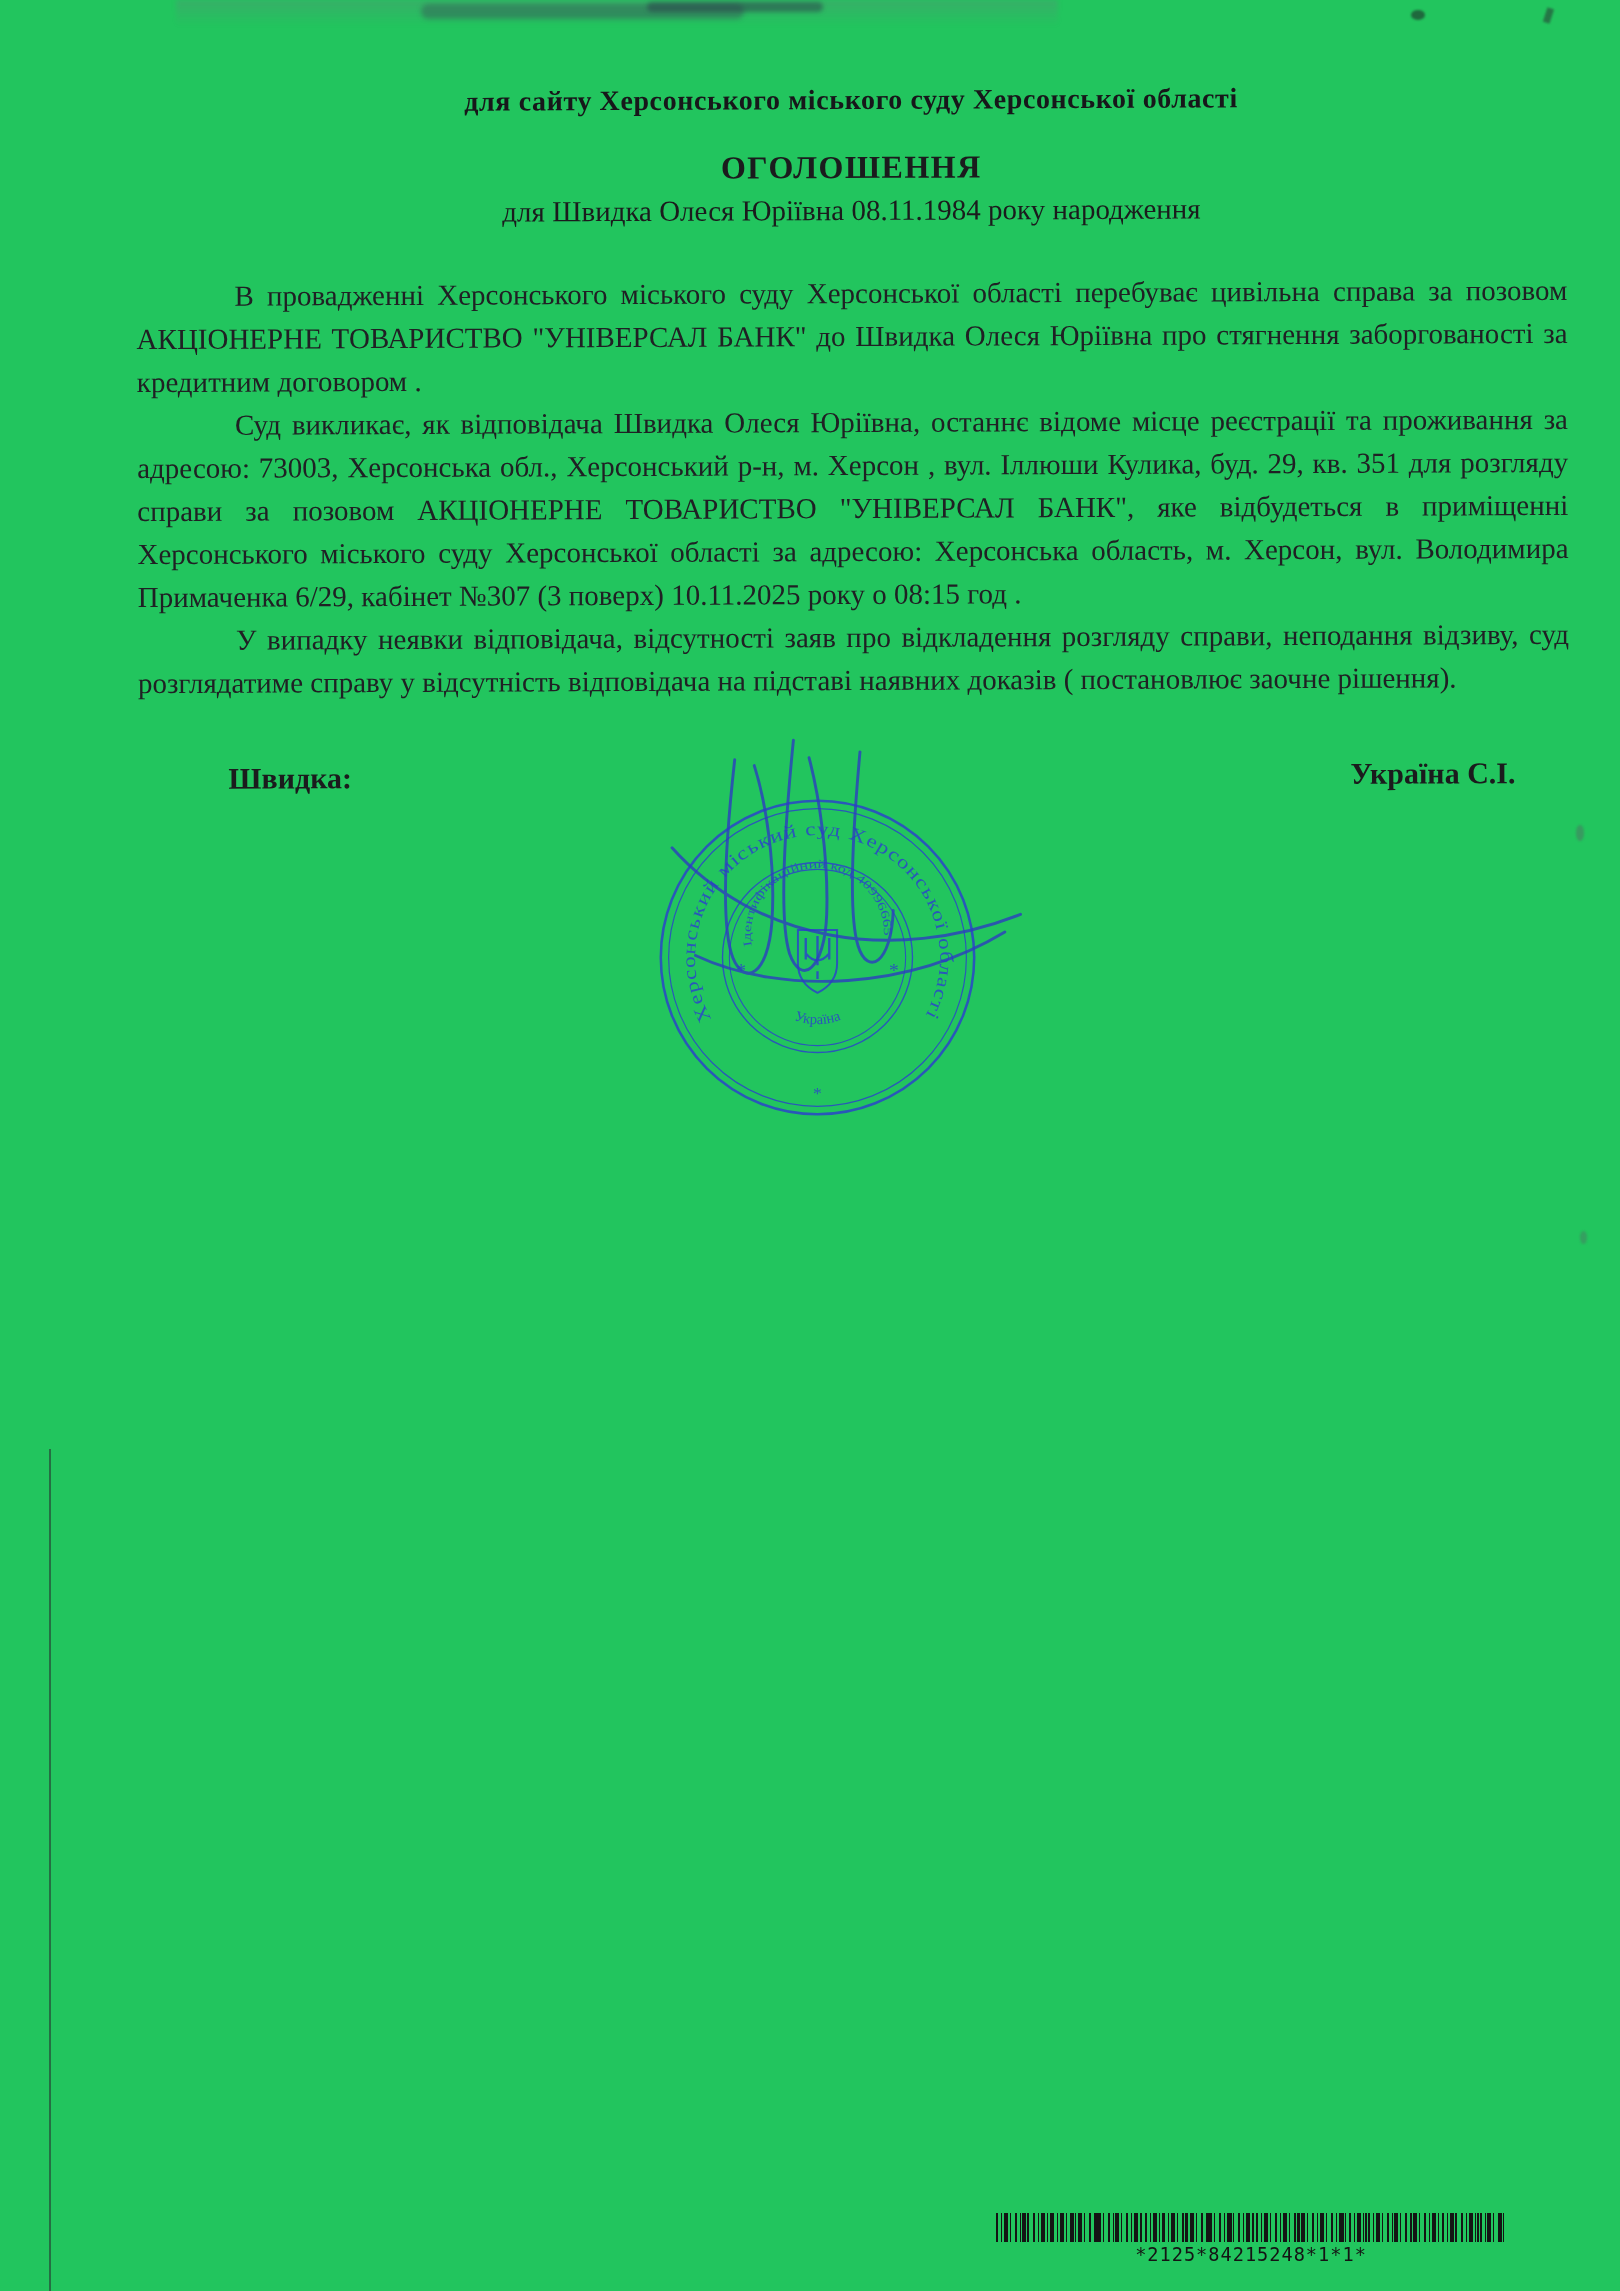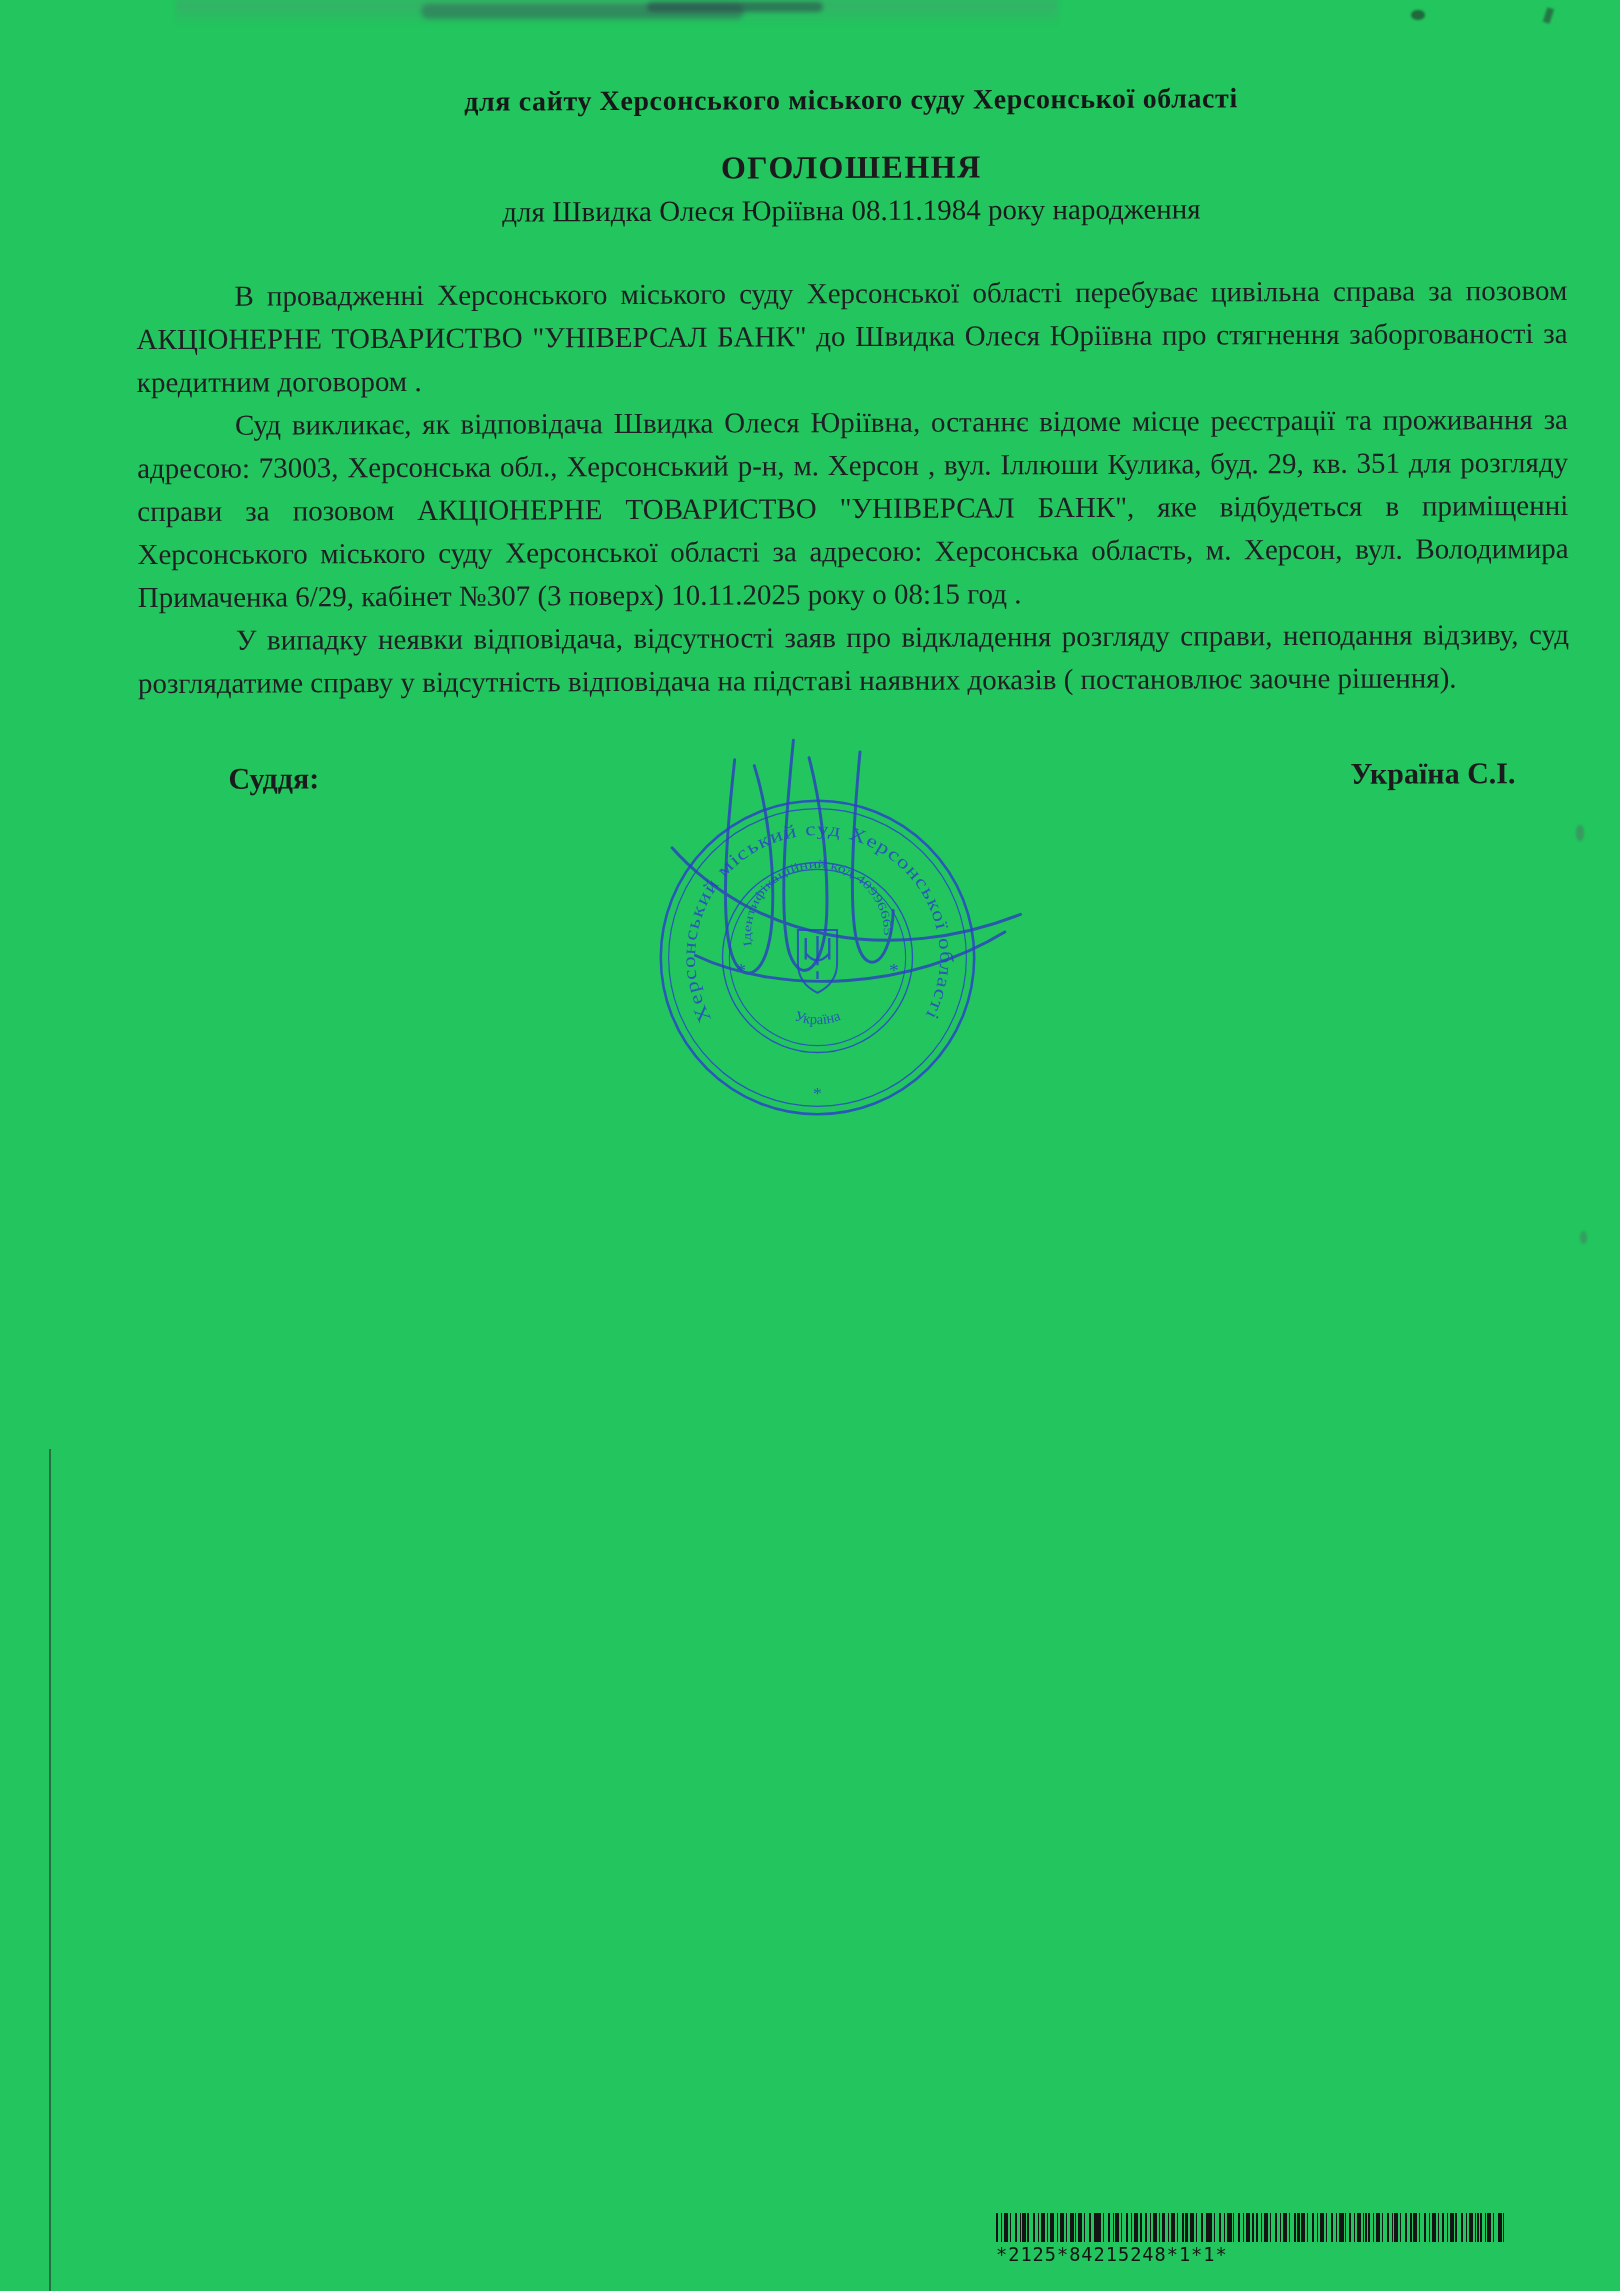--- a/index.html
+++ b/index.html
@@ -65,21 +65,21 @@
   .stamp-svg {
     position:absolute; left:651px; top:791px;
     width:333px; height:333px; opacity:.88;
   }
   .signature-svg {
     position:absolute; left:578px; top:701px;
     width:470px; height:323px; opacity:.8;
   }
 
   
-  .barcode-block { position:absolute; left:996px; top:2213px; width:510px; text-align:left; }
+  .barcode-block { position:absolute; left:996px; top:2213px; width:510px; text-align:center; }
   .barcode {
     width:510px; height:29px; margin:0 auto;
     background-image:
       repeating-linear-gradient(90deg,
         #141414 0 2px,  transparent 2px 4.9px,
         #141414 4.9px 5.9px, transparent 5.9px 7.8px,
         #141414 7.8px 11.8px, transparent 11.8px 13.7px,
         #141414 13.7px 14.7px, transparent 14.7px 18.6px),
       repeating-linear-gradient(90deg,
         transparent 0 8.8px, #141414 8.8px 10.8px, transparent 10.8px 22.5px);
@@ -107,21 +107,21 @@
   <div class="content">
     <p class="header-line">для сайту Херсонського міського суду Херсонської області</p>
     <h1 class="title">ОГОЛОШЕННЯ</h1>
     <p class="subtitle">для Швидка Олеся Юріївна 08.11.1984 року народження</p>
 
     <p class="para">В провадженні Херсонського міського суду Херсонської області перебуває цивільна справа за позовом АКЦІОНЕРНЕ ТОВАРИСТВО "УНІВЕРСАЛ БАНК" до Швидка Олеся Юріївна про стягнення заборгованості за  кредитним договором .</p>
     <p class="para">Суд викликає, як відповідача Швидка Олеся Юріївна, останнє відоме місце реєстрації та проживання за адресою: 73003, Херсонська обл., Херсонський р-н, м. Херсон , вул. Іллюши Кулика, буд. 29, кв. 351   для розгляду справи за позовом АКЦІОНЕРНЕ ТОВАРИСТВО "УНІВЕРСАЛ БАНК", яке відбудеться в приміщенні Херсонського міського суду Херсонської області за адресою: Херсонська область, м. Херсон, вул. Володимира Примаченка 6/29, кабінет №307 (3 поверх) 10.11.2025 року о 08:15 год  .</p>
     <p class="para">У випадку неявки відповідача, відсутності заяв про відкладення розгляду справи, неподання відзиву, суд розглядатиме справу у відсутність відповідача на підставі наявних доказів ( постановлює заочне рішення).</p>
 
     <div class="judge-row">
-      <span>Суддя:</span>
+      <span>Швидка:</span>
       <span>Україна С.І.</span>
     </div>
   </div>
 
   <svg class="stamp-svg" viewBox="0 0 340 340" fill="none" stroke="#2b49c6">
     <circle cx="170" cy="170" r="160" stroke-width="2.6"></circle>
     <circle cx="170" cy="170" r="152" stroke-width="1.2"></circle>
     <circle cx="170" cy="170" r="97" stroke-width="1.4"></circle>
     <circle cx="170" cy="170" r="90" stroke-width="1.1"></circle>
     <defs>

